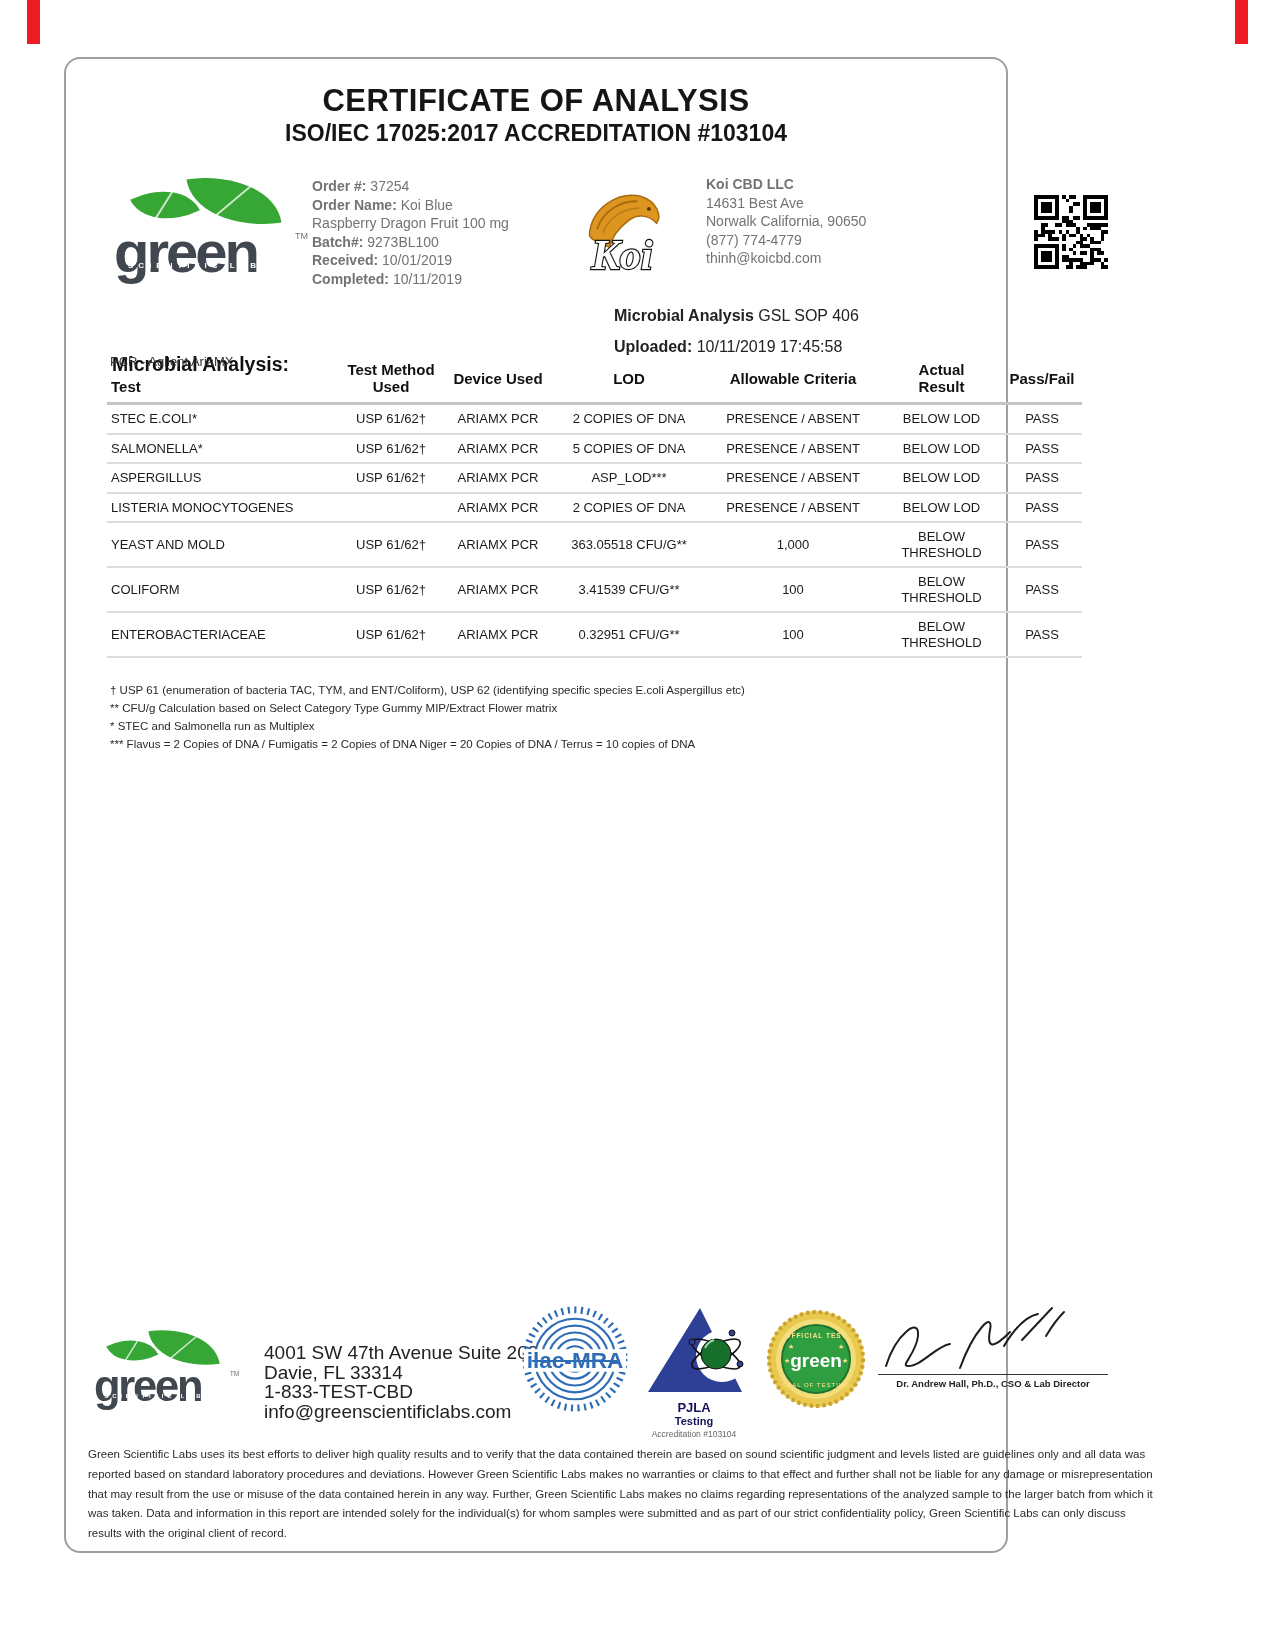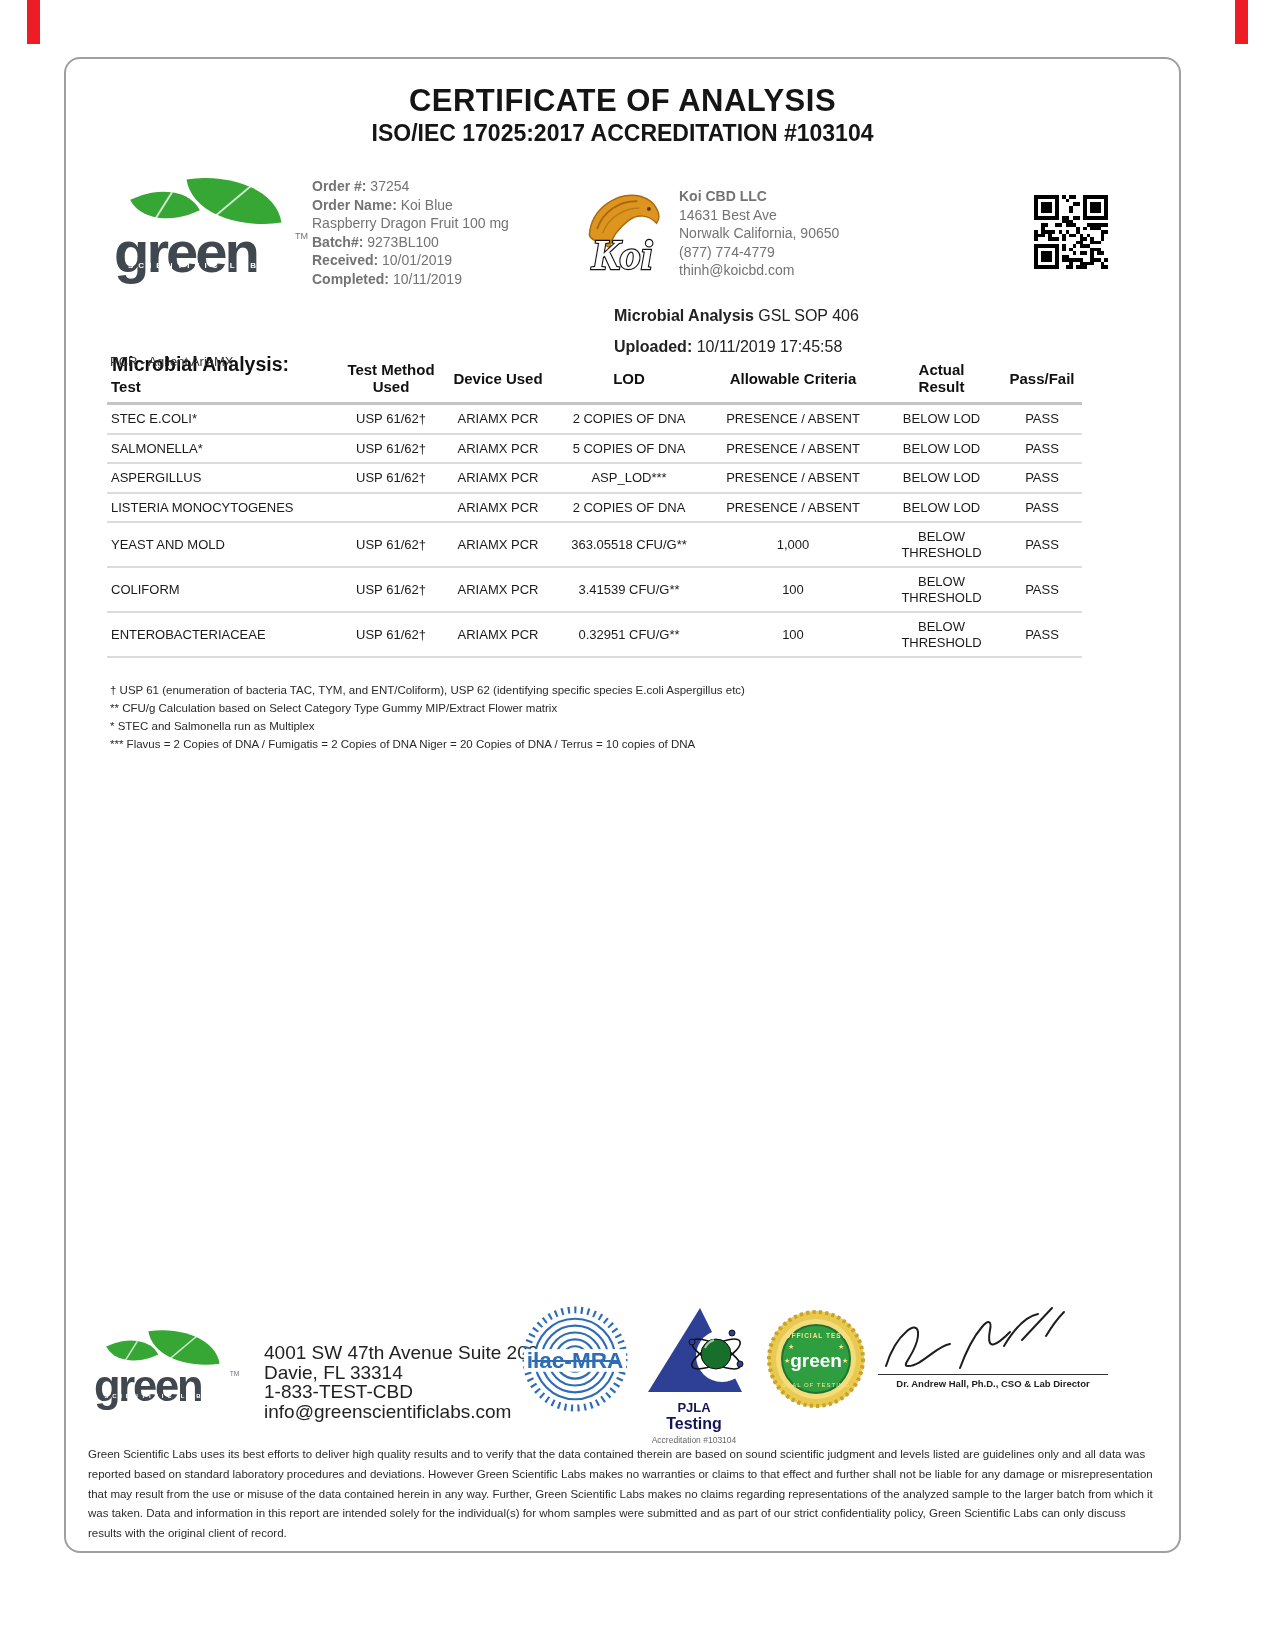--- a/index.html
+++ b/index.html
@@ -1,21 +1,21 @@
 <!DOCTYPE html>
 <html><head>
 <meta charset="utf-8">
 <style>
   * { margin:0; padding:0; box-sizing:border-box; }
   body { background:#ffffff; font-family:"Liberation Sans", sans-serif; color:#1c1c1c; }
   .canvas { position:relative; width:1275px; height:1650px; background:#fff; overflow:hidden; }
   .reg-mark { position:absolute; top:0; width:13px; height:44px; background:#ee1c25; }
   .reg-left { left:27px; } .reg-right { left:1235px; }
 
-  .page { position:absolute; left:64px; top:57px; width:1117px; height:1496px;
+  .page { position:absolute; left:64px; top:57px; width:944px; height:1496px;
           background:#fff; border:2px solid #9f9f9f; border-radius:16px; }
 
   .title { position:absolute; top:24px; left:0; width:100%; text-align:center;
            font-size:31px; font-weight:bold; letter-spacing:.5px; color:#151515; }
   .subtitle { position:absolute; top:61px; left:0; width:100%; text-align:center;
               font-size:23px; font-weight:bold; color:#151515; }
 
   
   .gsl-logo { position:relative; width:190px; height:100px; }
   .leaf { position:absolute; background:#36a635; border-radius:0 100% 0 100%; z-index:1; }
@@ -25,21 +25,21 @@
   .gsl-word { position:absolute; left:0; bottom:0; z-index:2; font-size:58px; line-height:54px;
               font-weight:bold; letter-spacing:-3px; color:#40474e; }
   .gsl-tag { position:absolute; z-index:3; left:14px; bottom:9px; font-size:8px; letter-spacing:5px;
              color:#ffffff; font-weight:bold; white-space:nowrap; }
   .gsl-tm { position:absolute; z-index:3; right:-4px; bottom:38px; font-size:9px; color:#6d747a; }
   .gsl-header { position:absolute; left:48px; top:120px; }
   .gsl-footer { position:absolute; left:28px; top:1272px; transform:scale(.75); transform-origin:top left; }
 
   .info-block { position:absolute; font-size:14px; line-height:18.6px; color:#737373; }
   .order-block { left:246px; top:118px; width:230px; }
-  .client-block { left:613px; top:116px; width:220px;margin-top:12px; }
+  .client-block { left:640px; top:116px; width:220px; }
 
   .koi-wrap { position:absolute; left:508px; top:122px; width:96px; height:100px; }
   .qr { position:absolute; left:968px; top:134px; width:74px; height:78px; }
 
   .sec-h { position:absolute; left:46px; top:252px; font-size:19.5px; font-weight:bold; color:#111;margin-top:42px; }
   .sop-block { position:absolute; left:548px; top:248px; font-size:16px; color:#222; }
   .sop-block .line2 { margin-top:13px; }
   .instr { position:absolute; left:44px; top:295px; font-size:13px; color:#333; }
 
   .tbl-wrap { position:absolute; left:41px; top:300px; width:975px; }
@@ -51,21 +51,21 @@
        border-bottom:2.5px solid #dcdcdc; line-height:15.5px; }
   td.cell-test { text-align:left; }
 
   .footnotes { position:absolute; left:44px; top:622px; font-size:11.5px; line-height:18px; color:#2a2a2a; }
 
   .addr-block { position:absolute; left:198px; top:1284px; font-size:19px; line-height:19.5px; color:#222; }
 
   .ilac { position:absolute; left:456px; top:1245px; }
   .pjla { position:absolute; left:566px; top:1243px; width:124px; text-align:center; }
   .pjla-name { font-size:13px; font-weight:bold; color:#14145a; margin-top:2px; }
-  .pjla-sub { font-size:16px; font-weight:bold; color:#14145a; }
+  .pjla-sub { font-size:11px; font-weight:bold; color:#14145a; }
   .pjla-acc { font-size:8.5px; color:#666; margin-top:2px; }
   .seal { position:absolute; left:700px; top:1248px; }
   .sig-block { position:absolute; left:812px; top:1245px; width:230px; }
   .sig-line { border-top:1.5px solid #333; margin-top:-4px; }
   .sig-name { font-size:9.5px; font-weight:bold; color:#222; text-align:center; margin-top:3px; }
 
   .disclaimer { position:absolute; left:22px; top:1386px; width:1072px;
                 font-size:11.5px; line-height:19.8px; color:#2b2b2b; }
 </style>
 </head>

